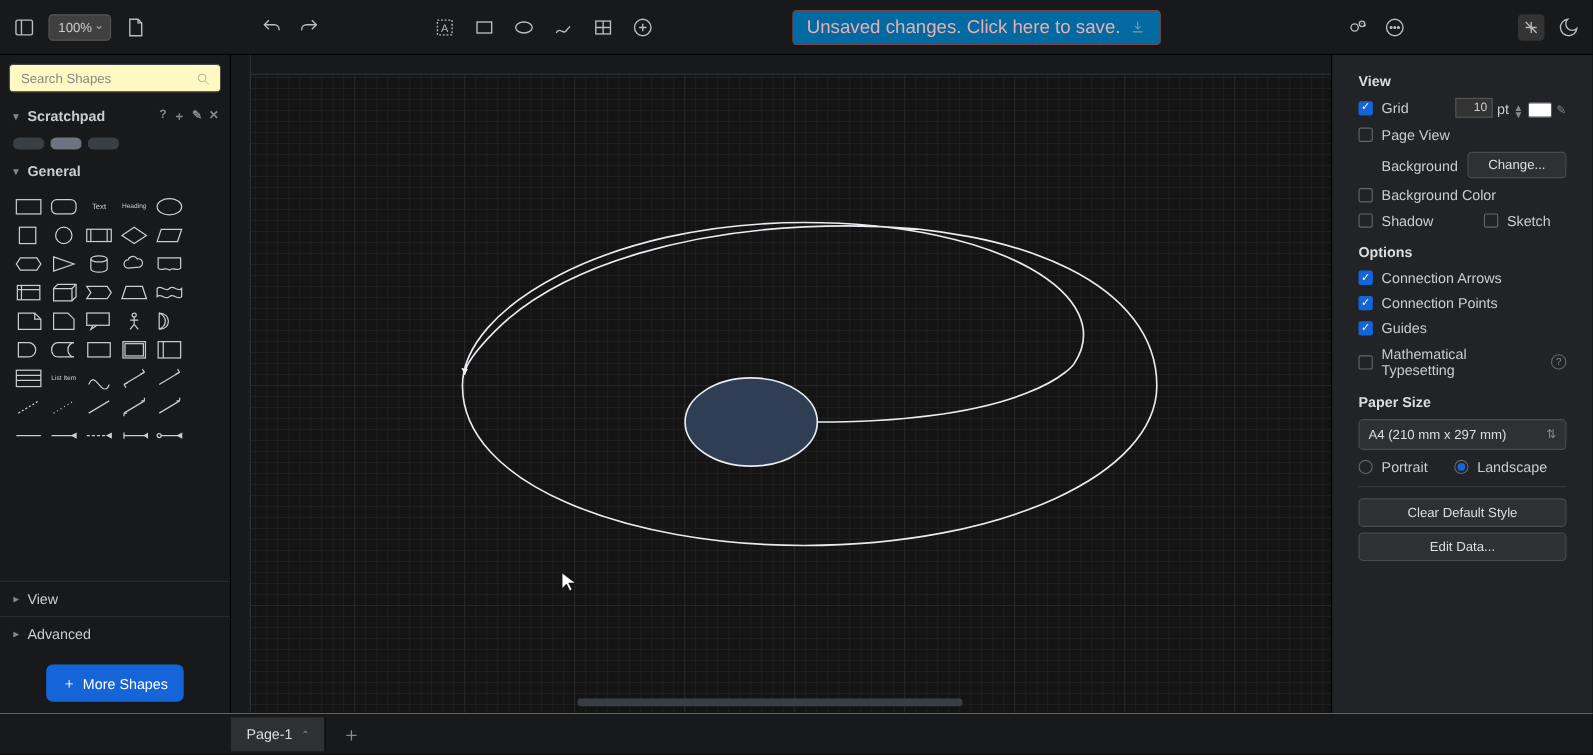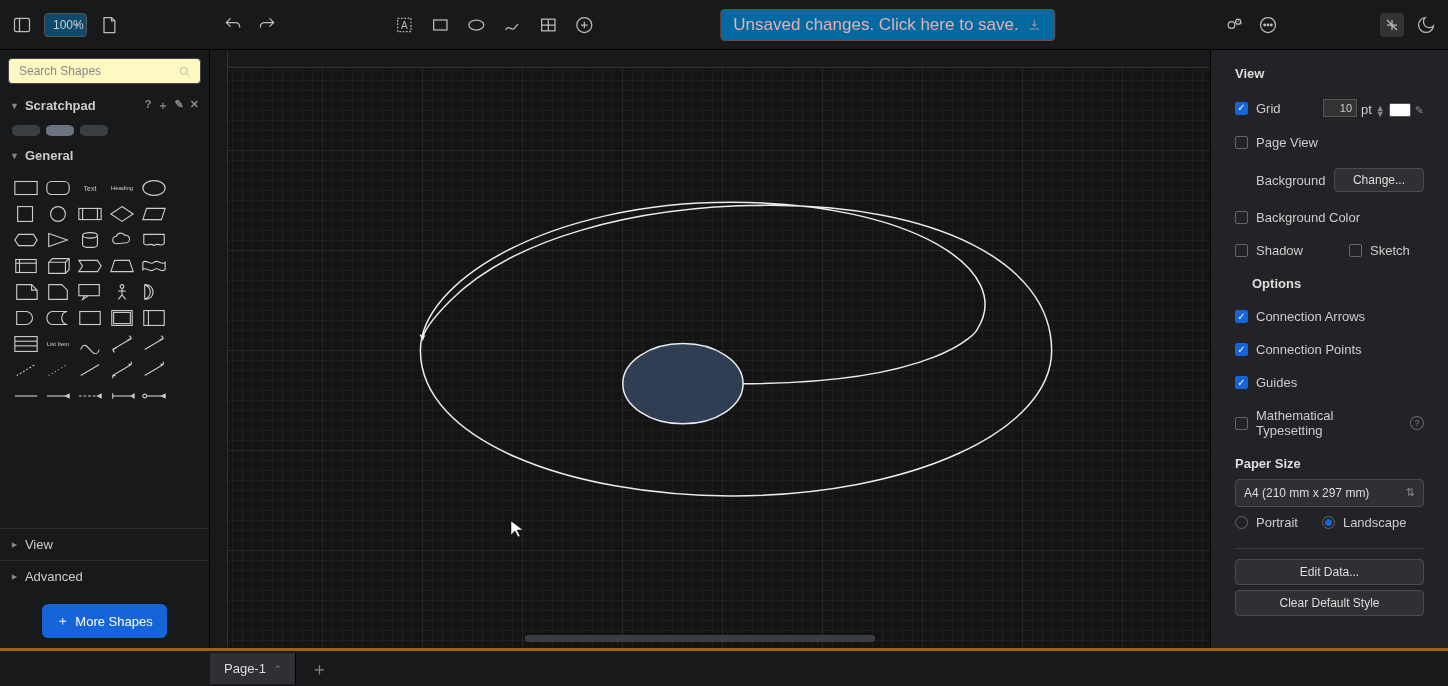--- a/index.html
+++ b/index.html
@@ -21,21 +21,21 @@
       align-items: center;
       padding: 0 10px;
       border-bottom: 1px solid #000;
       position: relative;
     }
     .tb-left, .tb-center, .tb-right { display: flex; align-items: center; gap: 10px; }
     .tb-center { position: absolute; left: 50%; transform: translateX(-50%); gap: 12px; }
     .tb-right { margin-left: auto; }
     .icon-btn { width: 24px; height: 24px; display: flex; align-items: center; justify-content: center; cursor: pointer; color: #bbb; }
     .icon-btn svg { width: 20px; height: 20px; fill: none; stroke: #bbb; stroke-width: 1.5; }
-    .zoom-select { background: #0c4a6e; border: 1px solid #555; border-radius: 4px; padding: 4px 2px 4px 8px; color: #ccc; font-size: 12px; position: relative; }
+    .zoom-select { background: #404040; border: 1px solid #555; border-radius: 4px; padding: 4px 16px 4px 8px; color: #ccc; font-size: 12px; position: relative; }
     .zoom-select::after { content: "⌄"; position: absolute; right: 5px; top: 2px; font-size: 11px; color: #aaa; }
     .save-banner { background: #0369a1; border: 1px solid #7a4444; border-radius: 4px; padding: 5px 12px; display: flex; align-items: center; gap: 8px; color: #e6b0b0; font-size: 17px; }
     .save-banner svg { width: 16px; height: 16px; stroke: #e6b0b0; fill: none; }
     
     .main { display: flex; height: 598px; }
     .left-panel { width: 210px; background: #18191b; border-right: 1px solid #000; display: flex; flex-direction: column; }
     .search-box { margin: 8px; padding: 5px 28px 5px 10px; background: #fef9c3; border: 1px solid #444; border-radius: 4px; color: #888; font-size: 12px; position: relative; }
     .search-box svg { position: absolute; right: 8px; top: 6px; width: 14px; height: 14px; stroke: #888; fill: none; }
     .section-header { display: flex; align-items: center; padding: 6px 10px; font-size: 13px; font-weight: 600; color: #ccc; gap: 6px; }
     .section-header .tri { font-size: 9px; color: #888; }
@@ -68,39 +68,39 @@
     .cursor { position: absolute; width: 14px; height: 18px; left: 300px; top: 470px; }
     .scroll-h { position: absolute; left: 315px; bottom: 6px; width: 350px; height: 7px; background: #3a3d42; border-radius: 3px; }
     
     .right-panel { width: 238px; background: #222326; border-left: 1px solid #000; display: flex; flex-direction: column; }
     .tabs { display: flex; }
     .tab { flex: 1; padding: 9px 0; text-align: center; font-size: 13px; cursor: pointer; }
     .tab.active { background: #2f3033; color: #eee; }
     .tab:not(.active) { background: #1a1b1d; color: #ccc; }
     .panel-body { padding: 10px 24px; }
     .panel-section-title { font-weight: 600; color: #ddd; margin: 6px 0 8px; font-size: 13px; }
-    .row { display: flex; align-items: center; margin: 18px 0; gap: 8px; font-size: 13px; color: #ccc; }
+    .row { display: flex; align-items: center; margin: 8px 0; gap: 8px; font-size: 13px; color: #ccc; }
     .checkbox { width: 13px; height: 13px; border: 1px solid #666; border-radius: 2px; display: flex; align-items: center; justify-content: center; flex-shrink: 0; }
     .checkbox.checked { background: #1565d8; border-color: #1565d8; }
     .checkbox.checked::after { content: "✓"; color: #fff; font-size: 10px; line-height: 1; }
     .grid-size { margin-left: auto; display: flex; align-items: flex-end; gap: 4px; }
     .grid-size input { width: 34px; background: #333; border: 1px solid #555; color: #ccc; font-size: 11px; padding: 2px 4px; text-align: right; }
     .grid-size .swatch { width: 22px; height: 14px; background: #fff; border: 1px solid #555; border-radius: 2px; }
     .grid-size .pencil { font-size: 11px; color: #888; }
     .btn-outline { background: #2f3033; border: 1px solid #4a4b4e; border-radius: 4px; padding: 5px 10px; font-size: 12px; color: #ddd; cursor: pointer; text-align: center; }
     .change-btn { margin-left: auto; padding: 4px 18px; }
     .select-full { width: 100%; background: #2f3033; border: 1px solid #4a4b4e; border-radius: 4px; padding: 6px 8px; font-size: 12px; color: #ddd; position: relative; }
     .select-full::after { content: "⇅"; position: absolute; right: 8px; font-size: 11px; color: #888; }
     .radio { width: 13px; height: 13px; border: 1px solid #666; border-radius: 50%; display: flex; align-items: center; justify-content: center; }
     .radio.checked::after { content: ""; width: 7px; height: 7px; background: #1565d8; border-radius: 50%; }
     .full-btn { width: 100%; margin: 5px 0; }
     .help-icon { width: 14px; height: 14px; border: 1px solid #666; border-radius: 50%; font-size: 9px; display: flex; align-items: center; justify-content: center; color: #888; }
     .divider { border-top: 1px solid #3a3b3e; margin: 10px 0; }
     
-    .footer { height: 38px; background: #18191b; border-top: 3px solid #a16207; display: flex; align-items: center; padding: 0 0 0 210px; }
+    .footer { height: 38px; background: #18191b; border-top: 1px solid #a16207; display: flex; align-items: center; padding: 0 0 0 210px; }
     .page-tab { background: #2f3033; padding: 8px 14px; display: flex; align-items: center; gap: 8px; font-size: 13px; color: #ddd; border-right: 1px solid #000; }
     .page-tab .chev { font-size: 9px; color: #888; }
     .add-page { padding: 0 14px; color: #888; font-size: 18px; cursor: pointer; }
   </style>
 </head>
 <body>
 
 <div class="toolbar">
   <div class="tb-left">
     <div class="icon-btn">
@@ -568,21 +568,21 @@
         <span>Background Color</span>
       </div>
       <div class="row">
         <div class="checkbox"></div>
         <span>Shadow</span>
         <div style="width:30px"></div>
         <div class="checkbox"></div>
         <span>Sketch</span>
       </div>
 
-      <div class="panel-section-title" style="margin-top:14px;margin-left:17px;">Options</div>
+      <div class="panel-section-title" style="margin-top:14px;">Options</div>
       <div class="row">
           <div class="checkbox checked"></div>
           <span>Connection Arrows</span>
         </div>
       <div class="row">
           <div class="checkbox checked"></div>
           <span>Connection Points</span>
         </div>
       <div class="row">
           <div class="checkbox checked"></div>
@@ -598,22 +598,22 @@
       <div class="select-full">A4 (210 mm x 297 mm)</div>
       <div class="row" style="margin-top:8px;">
         <div class="radio"></div>
         <span>Portrait</span>
         <div style="width:8px"></div>
         <div class="radio checked"></div>
         <span>Landscape</span>
       </div>
 
       <div class="divider"></div>
+      <div class="btn-outline full-btn">Clear Default Style</div>
       <div class="btn-outline full-btn">Edit Data...</div>
-      <div class="btn-outline full-btn">Clear Default Style</div>
     </div>
   </div>
 </div>
 
 <div class="footer">
   <div class="page-tab">
     <span>Page-1</span>
     <span class="chev">⌃</span>
   </div>
   <div class="add-page">＋</div>

